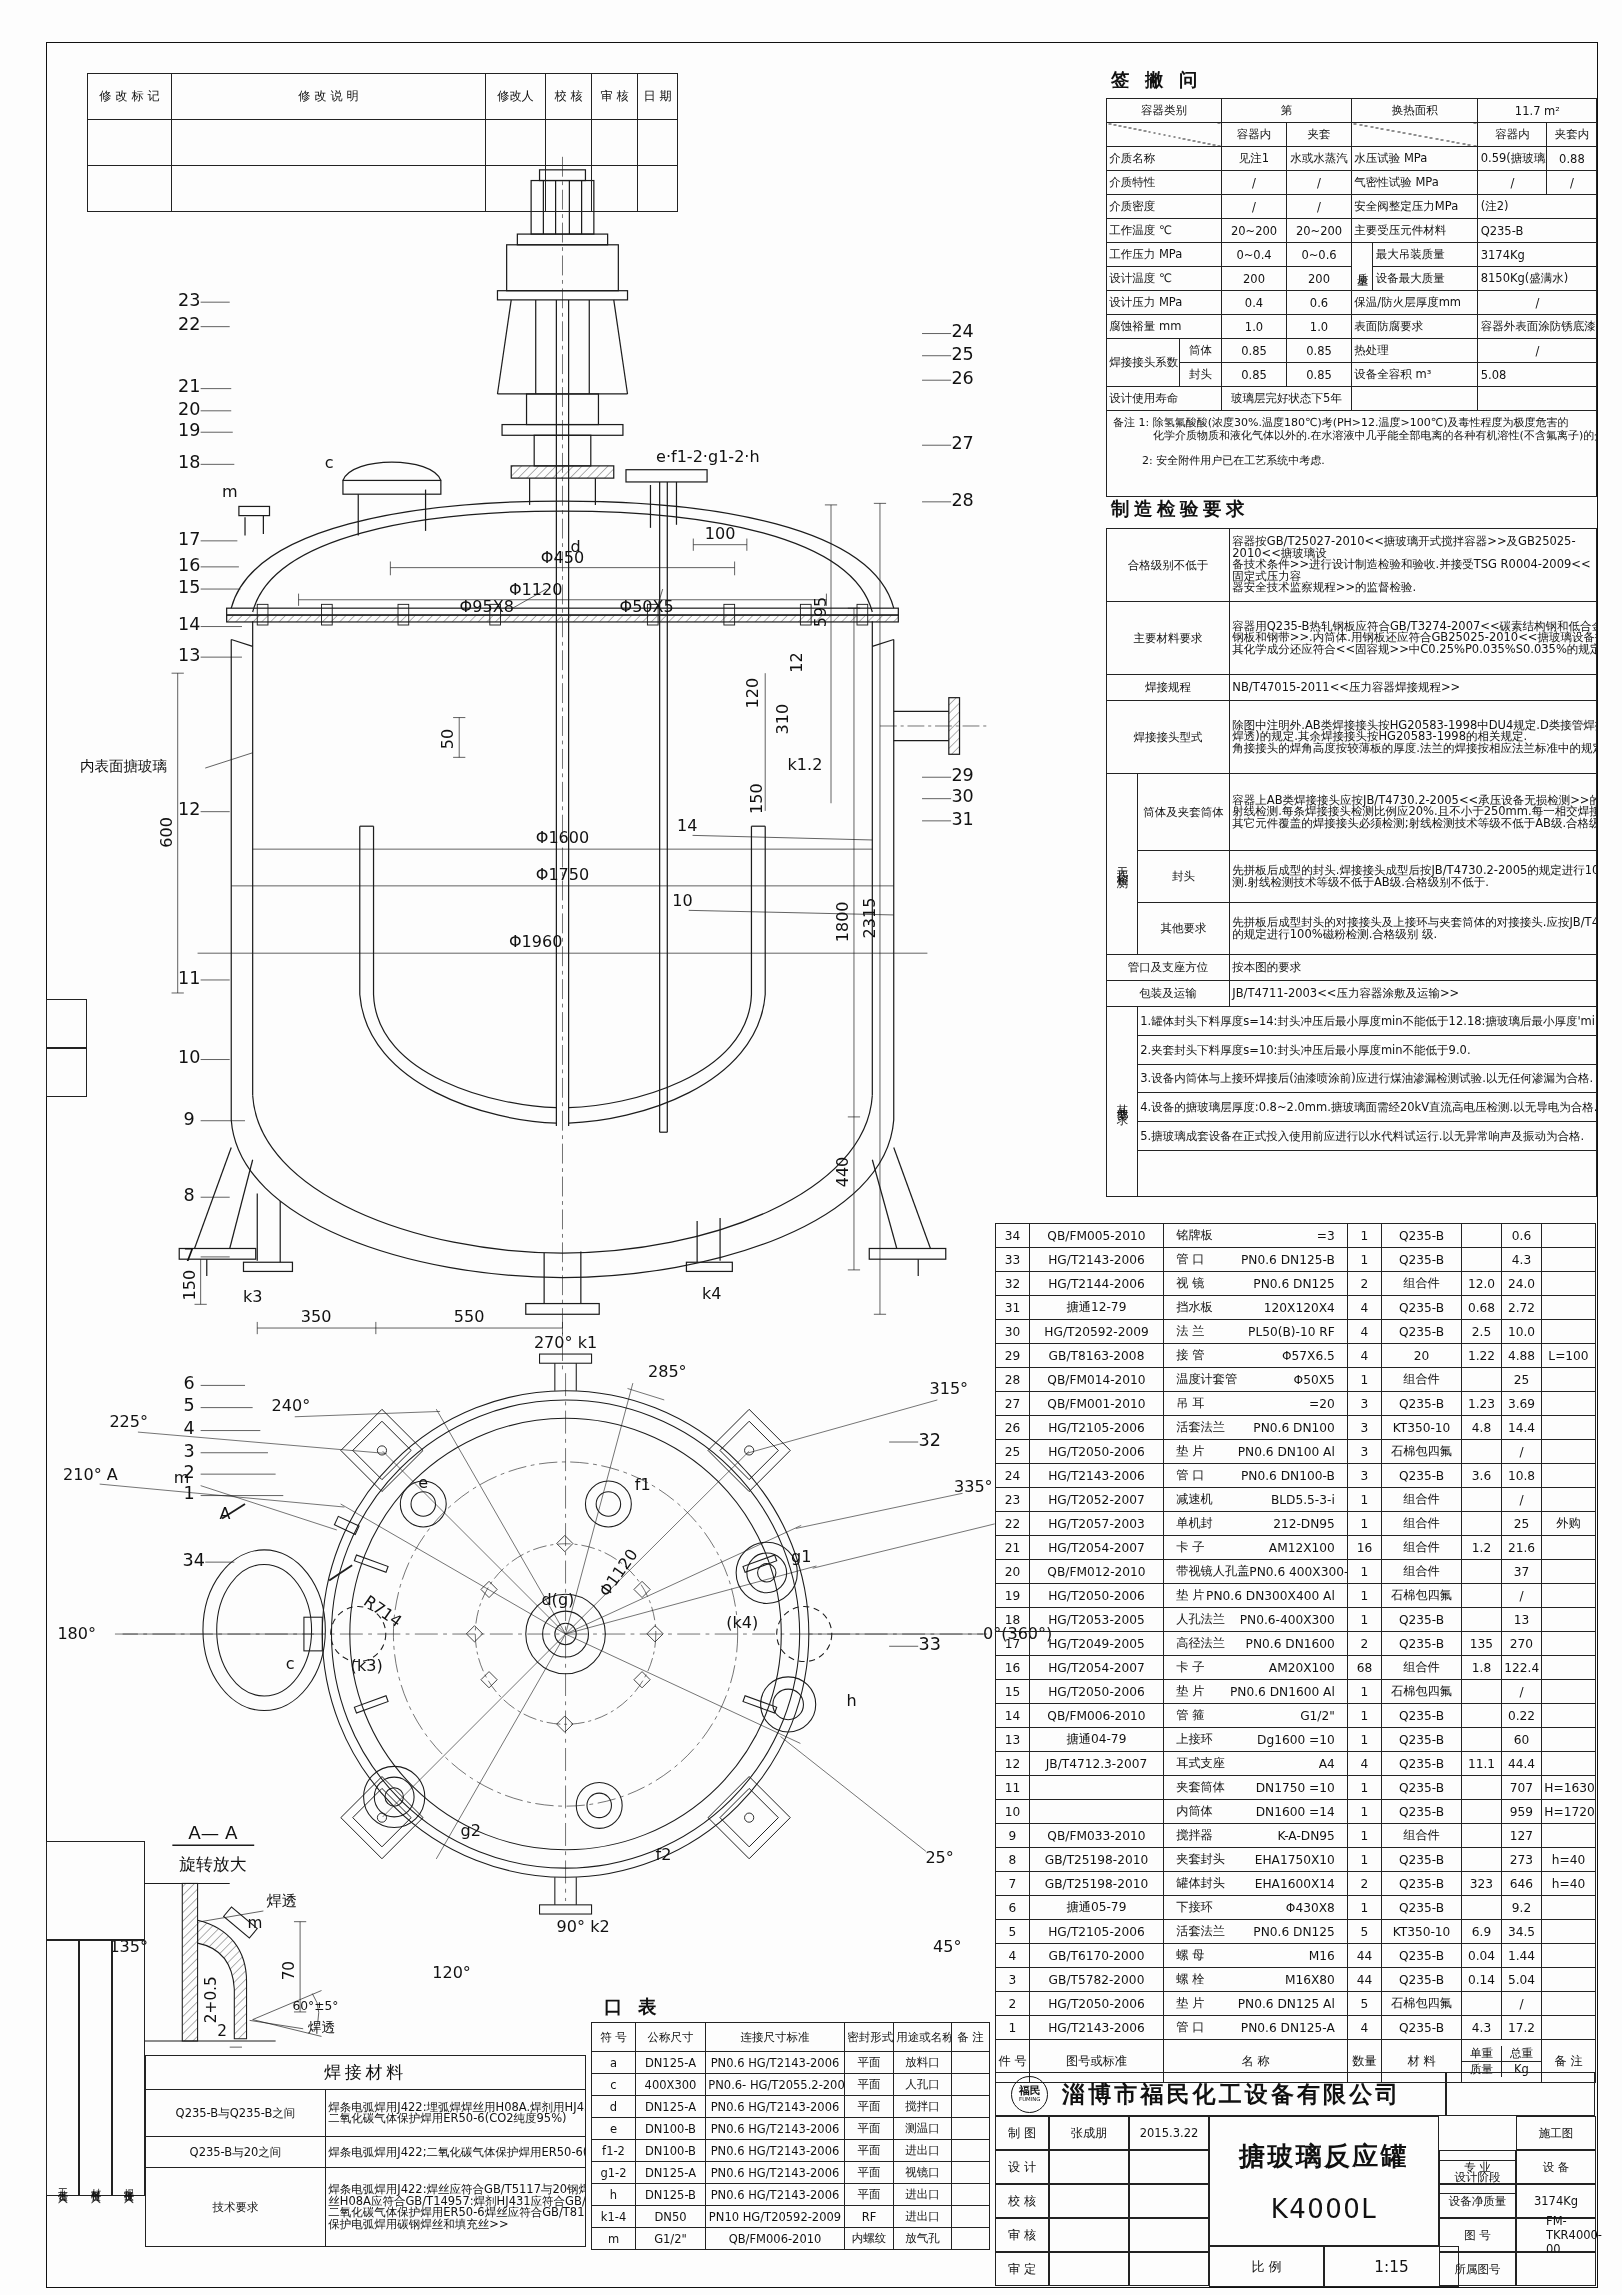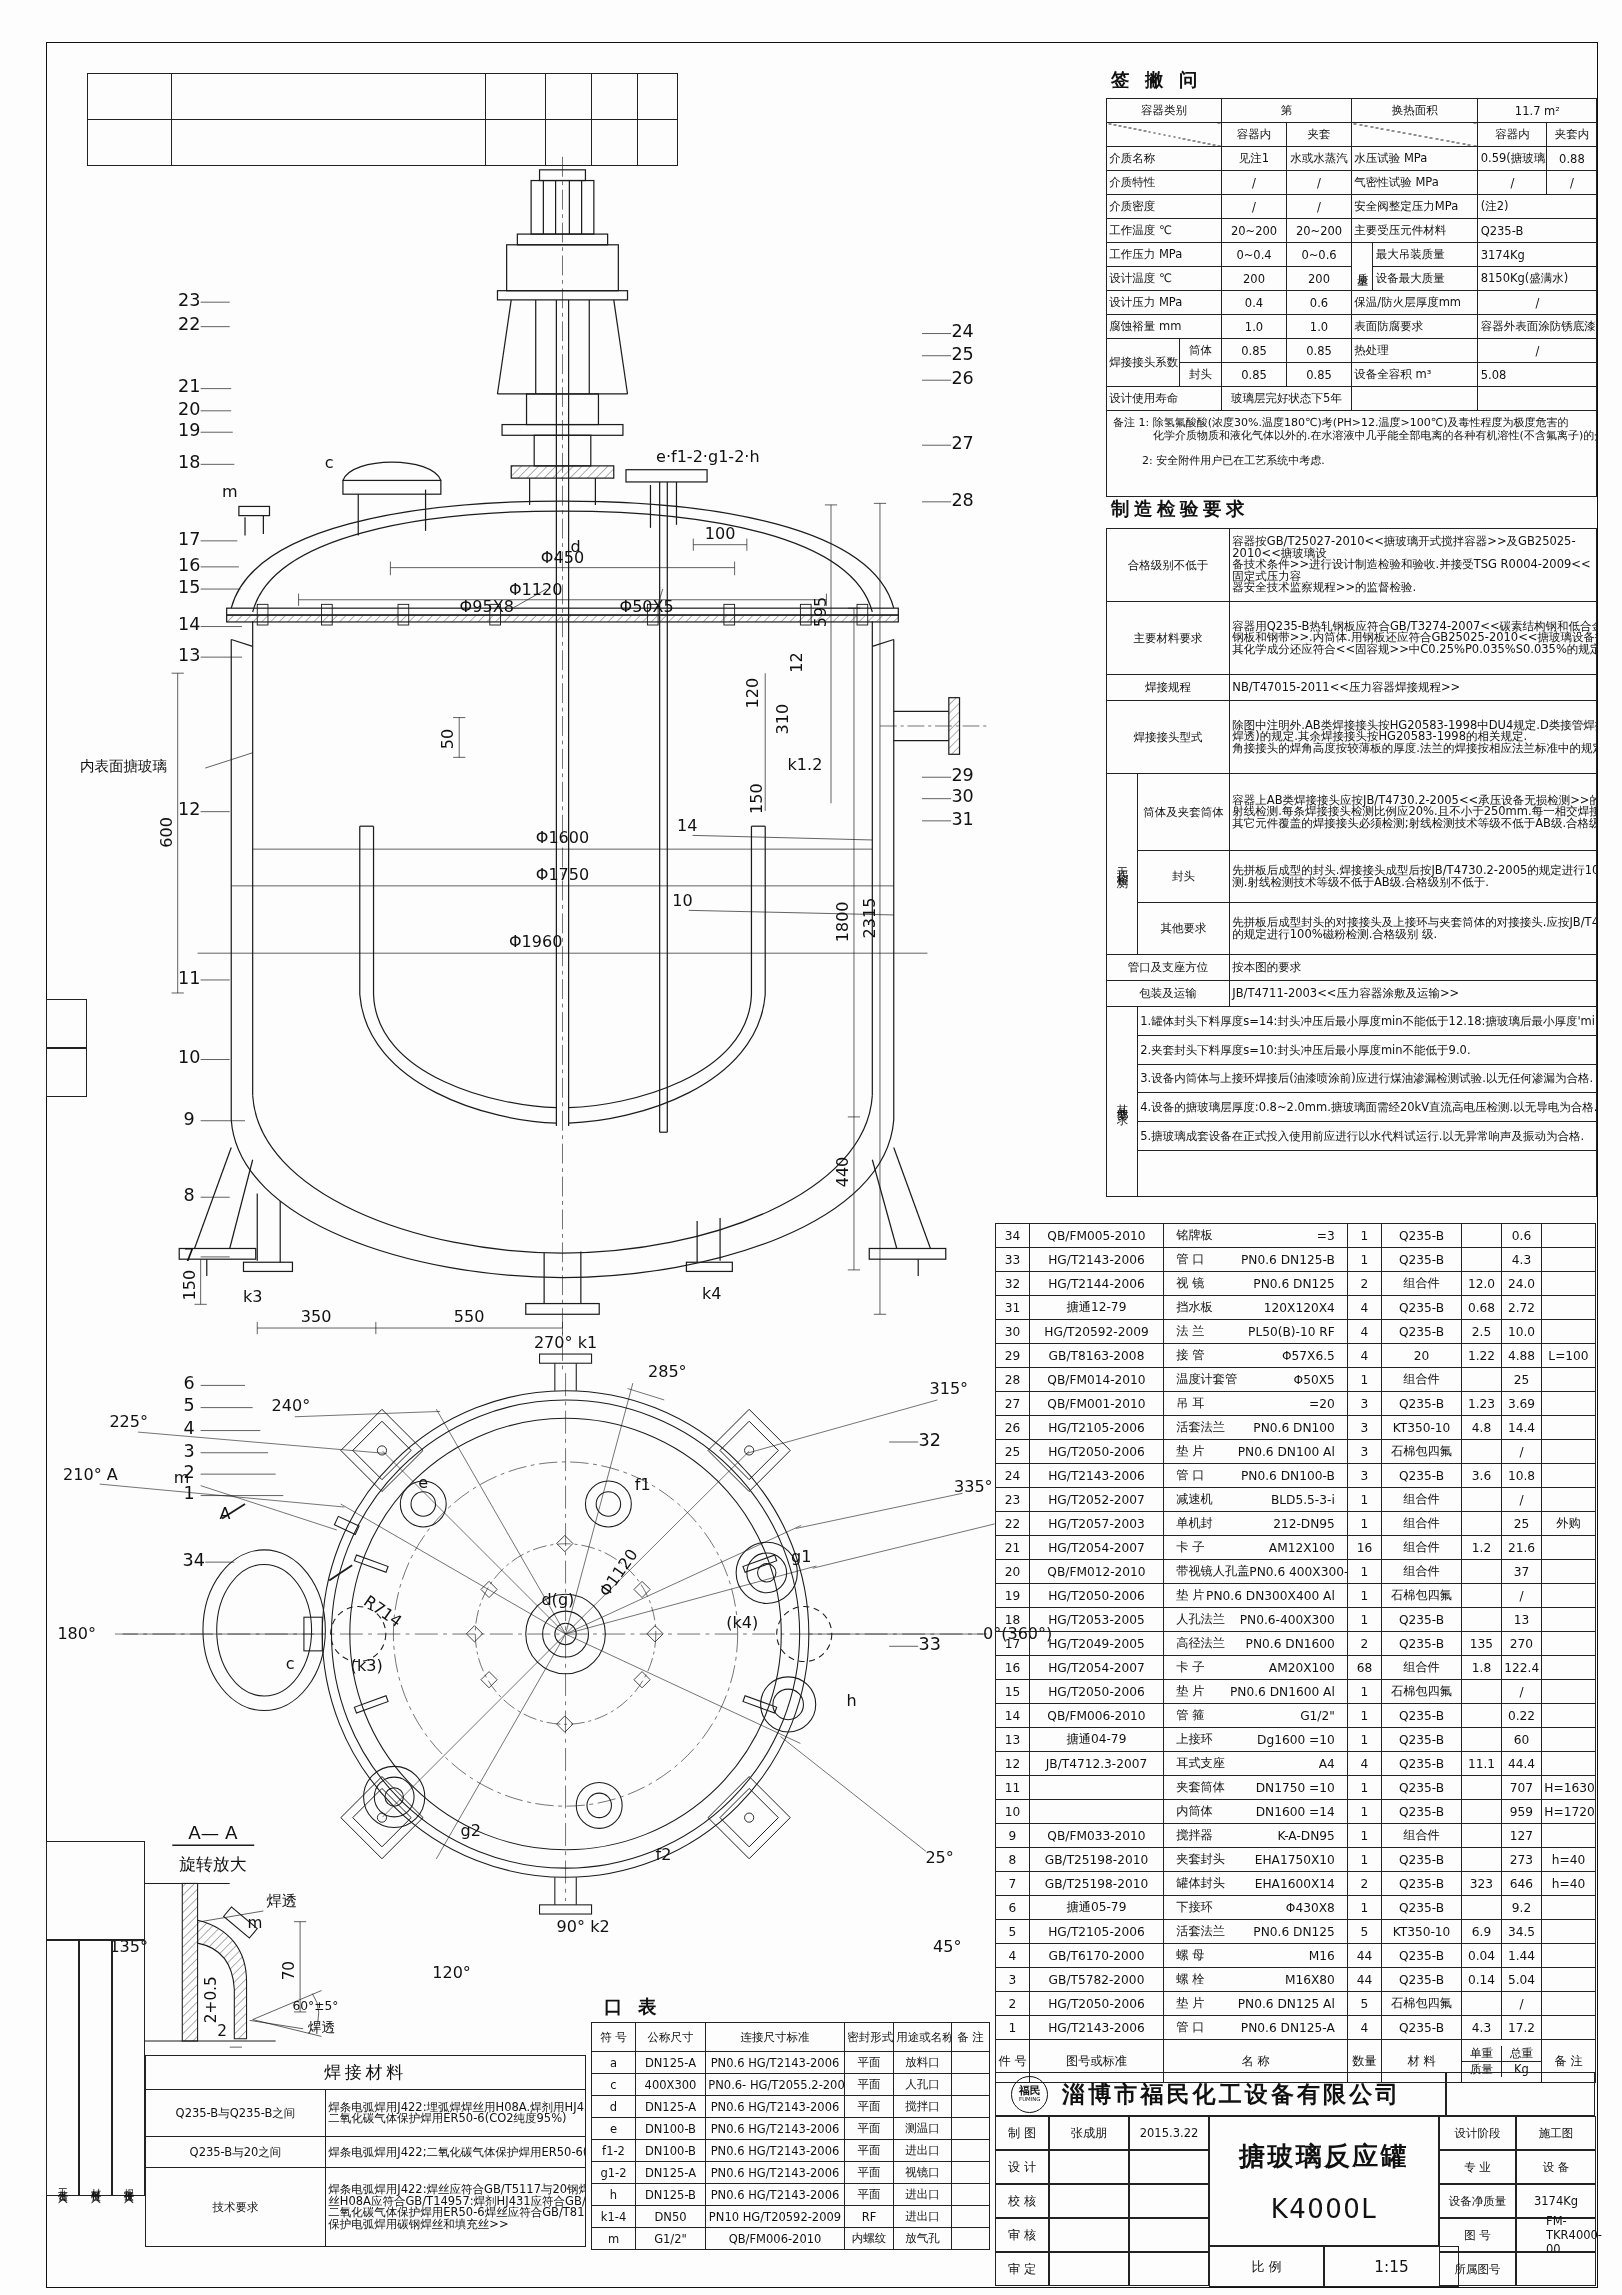--- a/index.html
+++ b/index.html
@@ -451,20 +451,28 @@
   <table class="abs" style="left:87px;top:73px;width:589px;">
     <colgroup>
         <col style="width:84px">
         <col style="width:314px">
         <col style="width:60px">
         <col style="width:46px">
         <col style="width:46px">
         <col style="width:40px">
       </colgroup>
     <tbody>
+        <tr style="height:46px">
+      <td>修 改 标 记</td>
+      <td>修  改  说  明</td>
+      <td>修改人</td>
+      <td>校  核</td>
+      <td>审  核</td>
+      <td>日  期</td>
+    </tr>
     <tr style="height:46px">
           <td></td>
           <td></td>
           <td></td>
           <td></td>
           <td></td>
           <td></td>
         </tr>
     <tr style="height:46px">
           <td></td>
@@ -1272,21 +1280,21 @@
     <div class="tb-cell" style="left:214px;top:44px;width:230px;height:130px;flex-direction:column;">
       <div style="font-size:26px;font-weight:bold;letter-spacing:2.3px;">搪玻璃反应罐</div>
       <div style="font-size:26px;margin-top:20px;letter-spacing:1.5px;">K4000L</div>
     </div>
     <div class="tb-cell" style="left:214px;top:174px;width:115px;height:41px;font-size:13px;">比    例</div>
     <div class="tb-cell" style="left:329px;top:174px;width:135px;height:41px;font-size:15.3px;">1:15</div>
 
     <div class="abs" style="left:444px;top:44px;width:157px;height:171px;">
 
     <div style="display:flex;height:34px;">
-        <div class="tb-cell" style="position:static;width:77px;height:100%;font-size:11.5px;">设计阶段</div>
+        <div class="tb-cell" style="position:static;width:77px;height:100%;font-size:11.5px;margin-top:44px;">设计阶段</div>
         <div class="tb-cell" style="position:static;width:80px;height:100%;font-size:11.5px;">施工图</div>
       </div>
         <div style="display:flex;height:34px;">
         <div class="tb-cell" style="position:static;width:77px;height:100%;font-size:11.5px;">专    业</div>
         <div class="tb-cell" style="position:static;width:80px;height:100%;font-size:11.5px;">设  备</div>
       </div>
         <div style="display:flex;height:34px;">
         <div class="tb-cell" style="position:static;width:77px;height:100%;font-size:11.5px;">设备净质量</div>
         <div class="tb-cell" style="position:static;width:80px;height:100%;font-size:11.5px;">3174Kg</div>
       </div>

